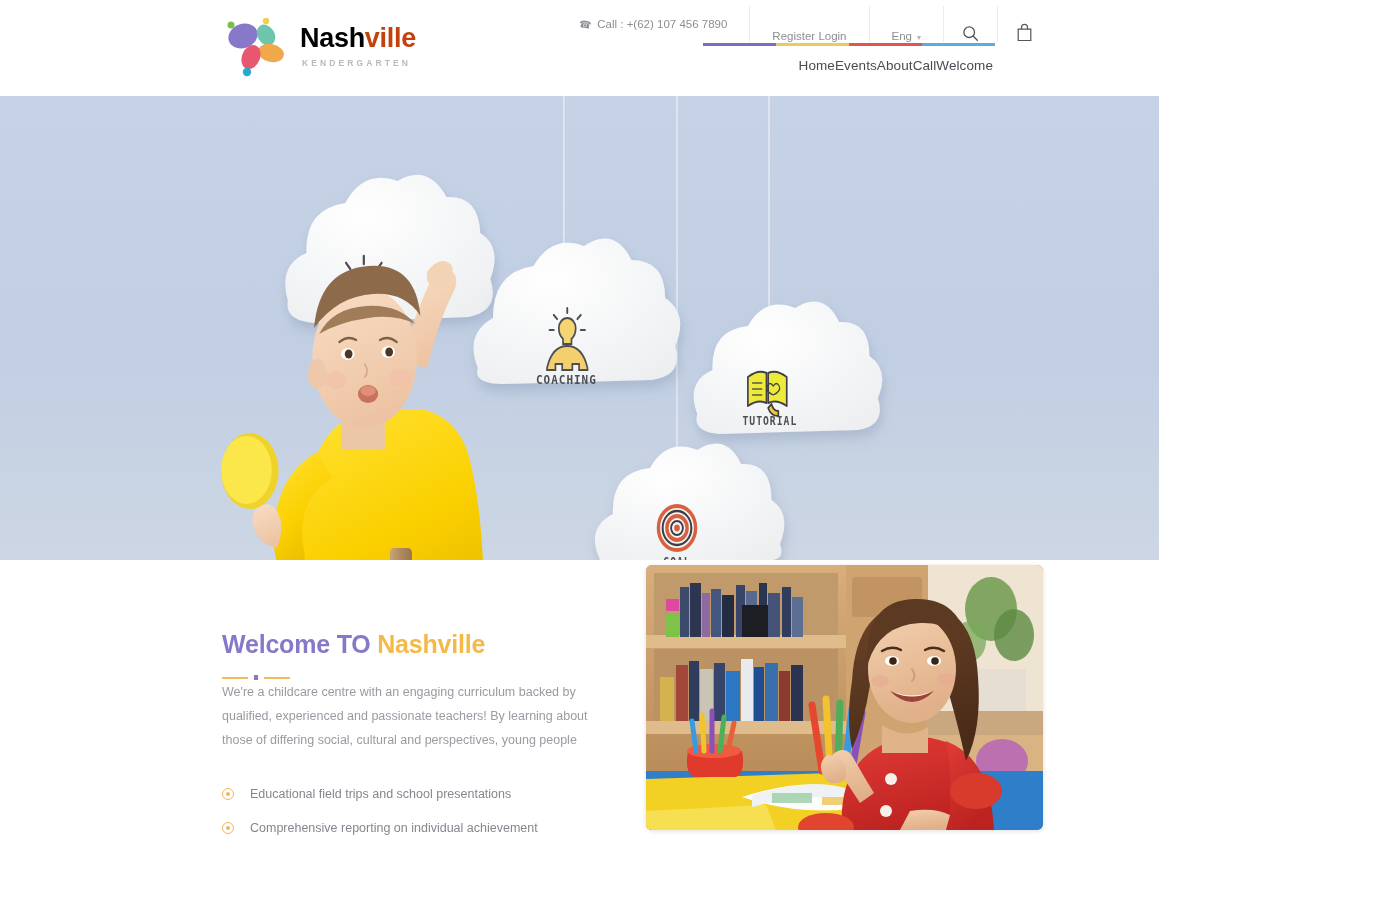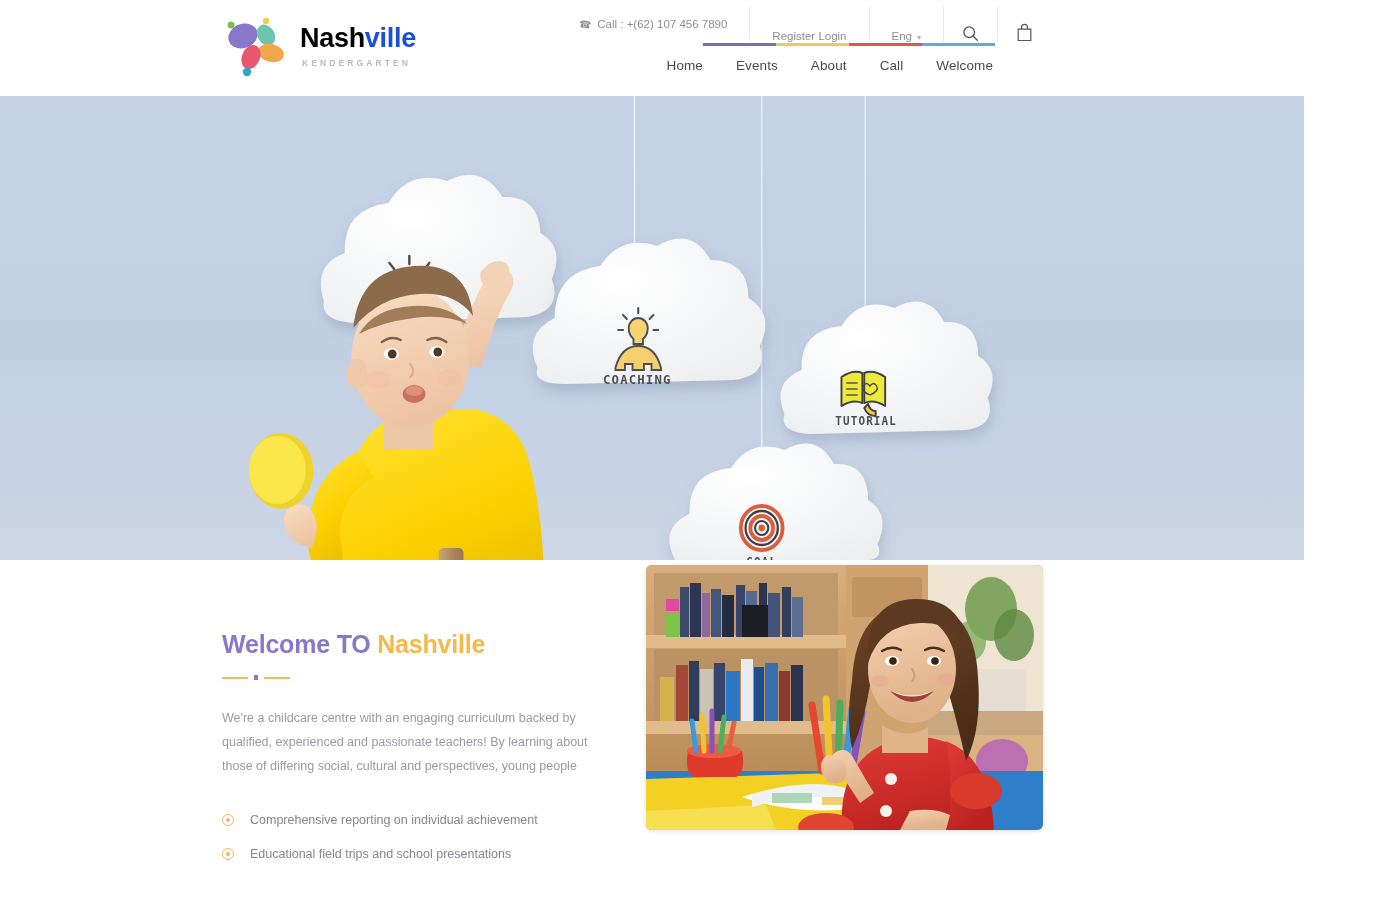--- a/index.html
+++ b/index.html
@@ -17,21 +17,21 @@
     background: #ffffff;
   }
   .logo-wrap {
     position: absolute; left: 222px; top: 12px;
     display: flex; align-items: center; gap: 10px;
   }
   .logo-mark { width: 68px; height: 68px; display: block; }
   .logo-text { display: flex; flex-direction: column; justify-content: center; }
   .logo-name { font-size: 27px; font-weight: 700; letter-spacing: -0.3px; line-height: 1.05; }
   .logo-name .t1 { color: #000000; }
-  .logo-name .t2 { color: #1d4ed8; }
+  .logo-name .t2 { color: #c2410c; }
   .logo-sub {
     font-size: 8.5px; letter-spacing: 3.1px; color: #b9b9c2;
     font-weight: 600; margin-top: 5px; padding-left: 2px;
   }
 
   .topbar {
     position: absolute; right: 322px; top: 6px;
     display: flex; align-items: center; height: 36px;
   }
   .topbar-cell {
@@ -46,29 +46,29 @@
   .ico-btn { display: flex; align-items: center; justify-content: center; }
 
   .stripe {
     position: absolute; left: 703px; top: 43px;
     width: 292px; height: 2.5px; display: flex;
   }
   .stripe span { flex: 1; height: 100%; display: block; }
 
   .mainnav {
     position: absolute; right: 380px; top: 58px;
-    display: flex; gap: 33px;
+    display: flex; 
   }
   .mainnav a {
     font-size: 13.5px; color: #4a4a52; text-decoration: none; letter-spacing: 0.1px;
   }
 
   
   .hero {
-    position: relative; width: 1304px; height: 464px;
+    position: relative; width: 1159px; height: 464px;
     background: linear-gradient(180deg, #c6d3e7 0%, #c2cfe3 55%, #ccd6e4 100%);
     overflow: hidden;
   }
   .hero-svg { position: absolute; inset: 0; width: 100%; height: 100%; display: block; }
   .cloud-label {
     font-family: "DejaVu Sans Mono", monospace;
     font-size: 13px; font-weight: 700; fill: #4d4d55; letter-spacing: 1.2px;
   }
   .cloud-label.sm { font-size: 11.5px; }
 
@@ -79,21 +79,21 @@
   .wcol-left { position: absolute; left: 222px; top: 70px; width: 400px; }
   .wtitle { font-size: 25px; font-weight: 700; letter-spacing: -0.2px; }
   .wtitle .p1 { color: #8878c9; }
   .wtitle .p2 { color: #f5b94a; }
   .wdivider {
     margin-top: 16px; display: flex; align-items: center; gap: 6px;
   }
   .wdivider .dash { width: 26px; height: 2px; background: #f3b95f; display: block; }
   .wdivider .dot { width: 4px; height: 5px; background: #8878c9; display: block; }
   .wpara {
-    margin-top: 26px; font-size: 12.5px; line-height: 1.92;
+    font-size: 12.5px; line-height: 1.92;
     color: #9a9aa2; width: 385px;
   }
   .wlist { margin-top: 30px; list-style: none; }
   .wlist li {
     display: flex; align-items: center; gap: 16px;
     font-size: 12.5px; color: #86868f; height: 23px; margin-bottom: 11px;
   }
   .bullet {
     width: 12px; height: 12px; border-radius: 50%;
     border: 1.5px solid #f3b65c; display: flex;
@@ -332,27 +332,27 @@
       <span class="dash"></span>
     </div>
 
     <p class="wpara">We're a childcare centre with an engaging curriculum backed by qualified, experienced and passionate teachers! By learning about those of differing social, cultural and perspectives, young people</p>
 
     <ul class="wlist">
       <li>
         <span class="bullet">
             <i></i>
           </span>
-        <span>Comprehensive reporting on individual achievement</span>
+        <span>Educational field trips and school presentations</span>
       </li>
       <li>
         <span class="bullet">
             <i></i>
           </span>
-        <span>Educational field trips and school presentations</span>
+        <span>Comprehensive reporting on individual achievement</span>
       </li>
     </ul>
 
   </div>
 
   <div class="wcol-right">
     <svg class="photo-svg" viewBox="0 0 397 265" preserveAspectRatio="none">
       <defs>
         <linearGradient id="shelf" x1="0" y1="0" x2="0" y2="1">
           <stop offset="0%" stop-color="#d8ae7c"></stop>

